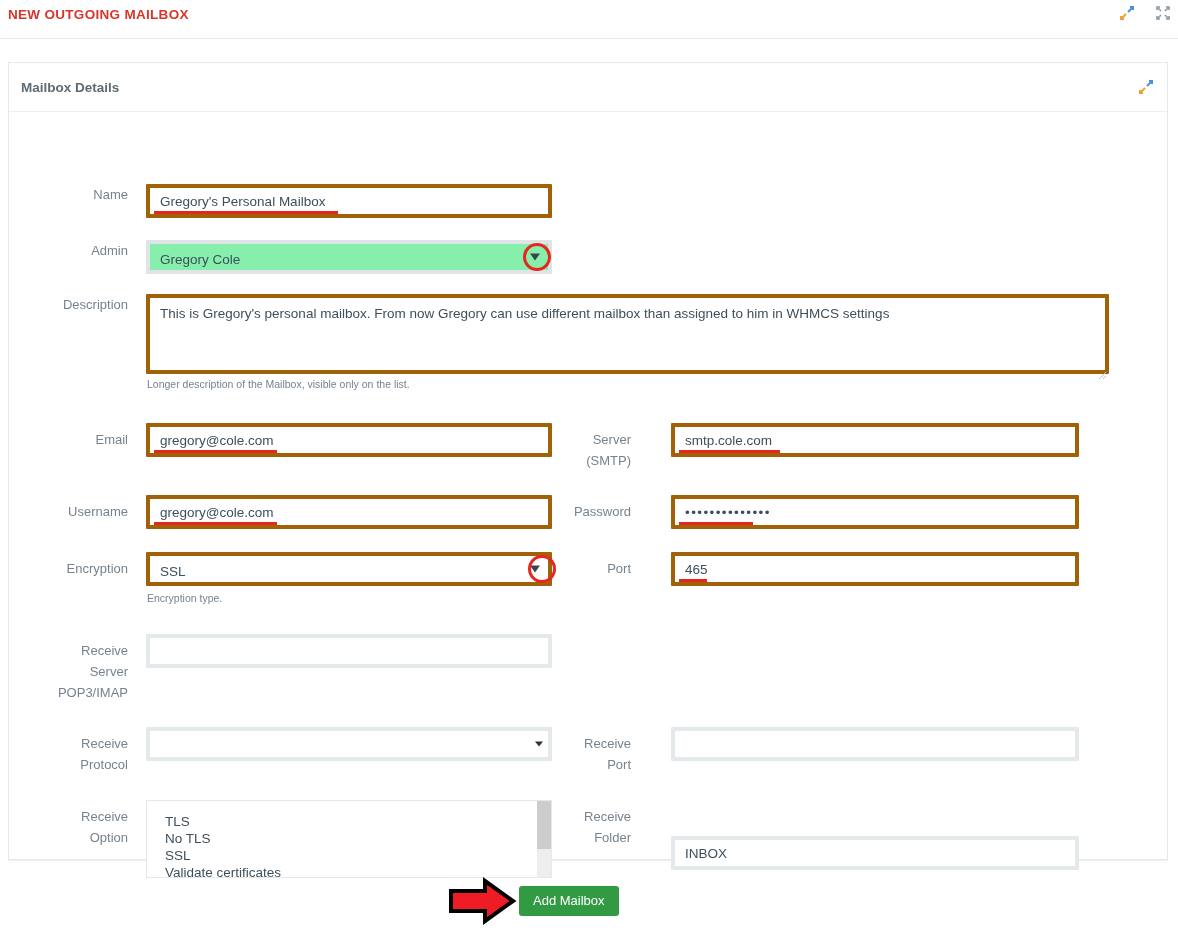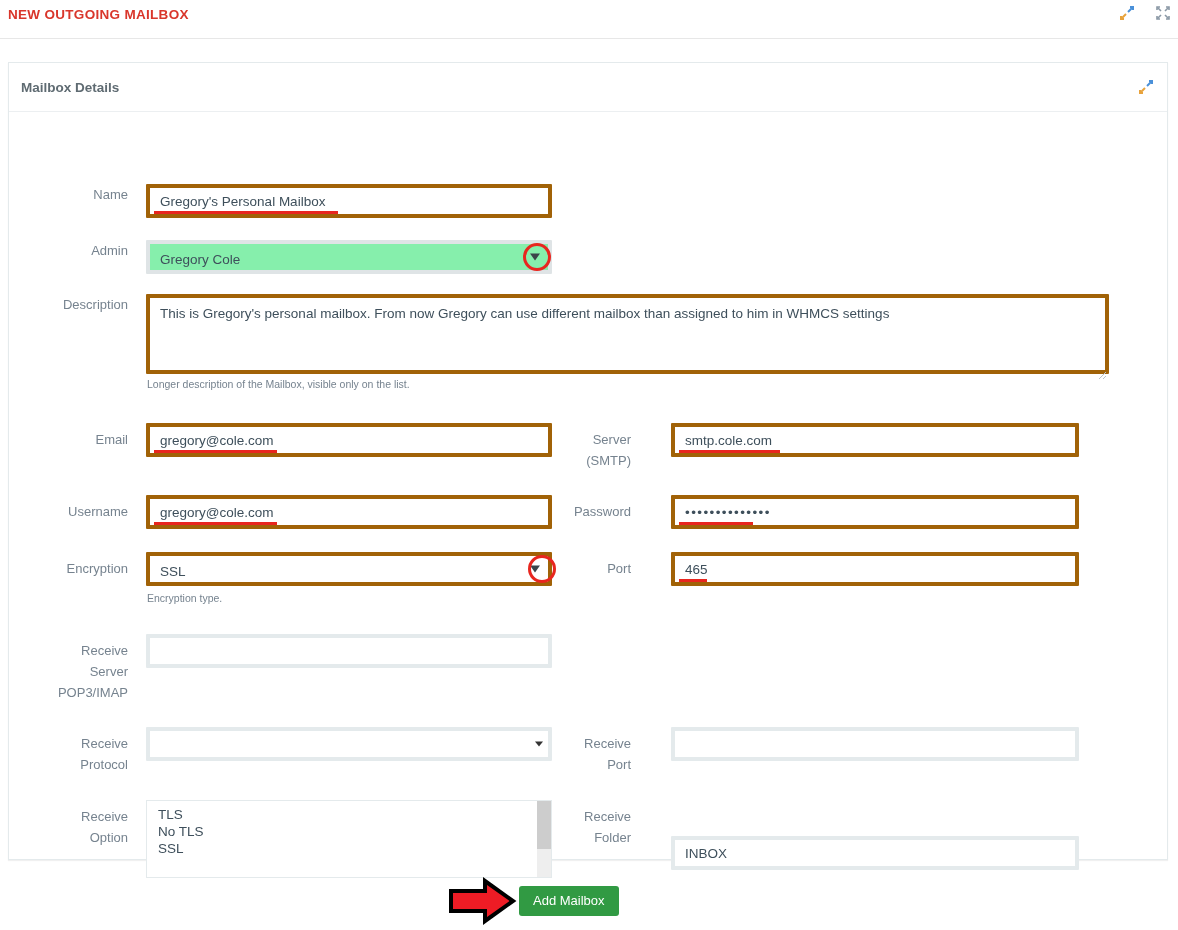--- a/index.html
+++ b/index.html
@@ -171,21 +171,21 @@
   
   .listbox {
     position: relative;
     width: 100%;
     height: 78px;
     border: 1px solid #e4eaec;
     background: #fff;
     box-sizing: border-box;
     overflow: hidden;
   }
-  .listbox ul { margin: 1px; padding: 4px 0 0 0; list-style: none; }
+  .listbox ul { margin: 8px; padding: 4px 0 0 0; list-style: none; }
   .listbox li {
     padding: 0 10px;
     font-size: 13.5px;
     line-height: 17px;
     color: #3e4f5b;
     cursor: pointer;
   }
   .lb-track {
     position: absolute;
     right: 0; top: 0;
@@ -404,20 +404,21 @@
         <div class="lbl col1" style="top:6px;">
           <div>Receive</div>
           <div>Option</div>
         </div>
         <div class="field col1">
           <div class="listbox">
             <ul>
               <li>TLS</li>
               <li>No TLS</li>
               <li>SSL</li>
+              <li>Validate certificates</li>
             </ul>
             <div class="lb-track">
               <div class="lb-thumb"></div>
             </div>
           </div>
         </div>
 
         <div class="lbl col2" style="top:6px;">
           <div>Receive</div>
           <div>Folder</div>

